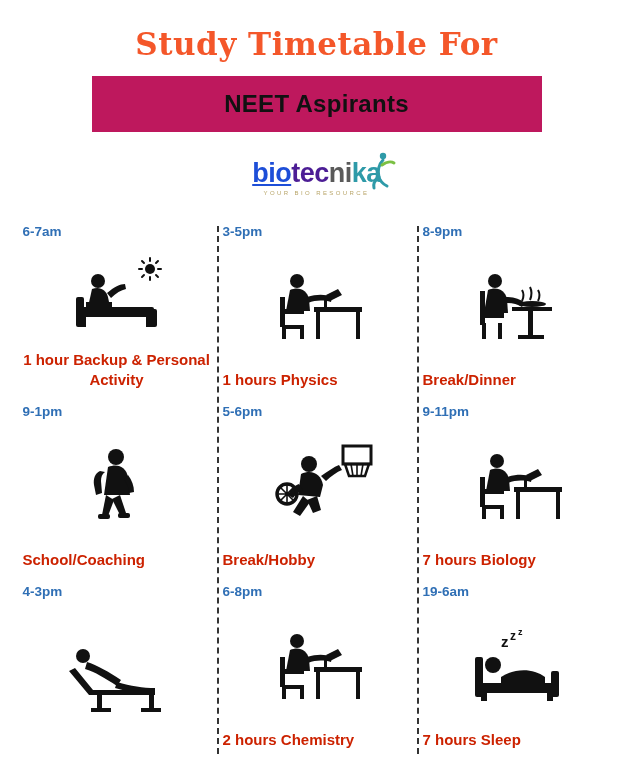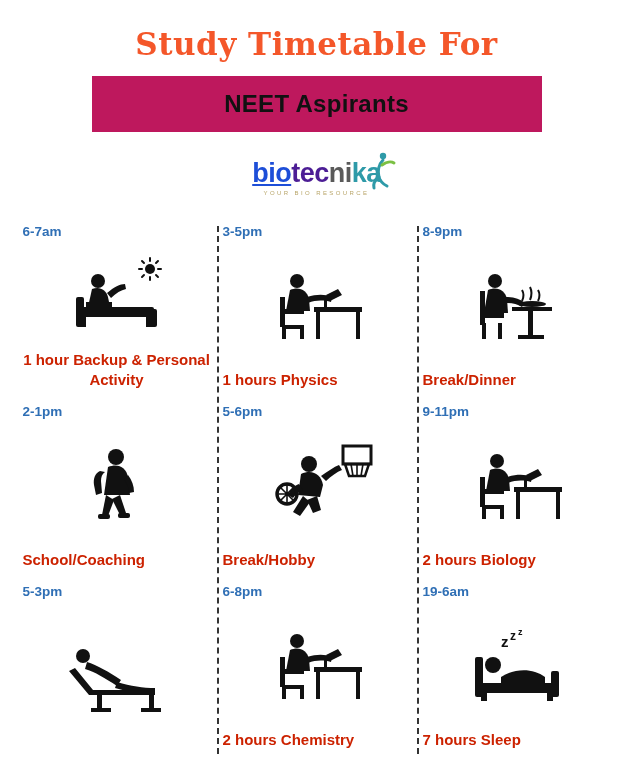--- a/index.html
+++ b/index.html
@@ -239,21 +239,21 @@
             <path d="M60 34 q3 -6 0 -11" stroke="#111111" stroke-width="2" fill="none"></path>
             <path d="M68 33 q3 -7 0 -13" stroke="#111111" stroke-width="2" fill="none"></path>
             <path d="M76 34 q3 -6 0 -11" stroke="#111111" stroke-width="2" fill="none"></path>
           </g>
         </svg>
       </div>
       <div class="label">Break/Dinner</div>
     </div>
 
     <div class="cell">
-      <div class="time">2-1pm</div>
+      <div class="time">9-1pm</div>
       <div class="art">
         <svg width="110" height="85" viewBox="0 0 110 85" aria-hidden="true">
           <g fill="#111111">
             <circle cx="54" cy="12" r="8"></circle>
             <path d="M46 22 c10 -4 18 0 20 10 l2 18 h-26 z"></path>
 
             <path d="M38 26 c-5 2 -7 8 -6 14 l2 10 6 -2 -1 -12 c0 -4 1 -7 4 -9 z"></path>
 
             <path d="M66 30 c4 5 6 11 6 17 l-5 1 c0 -5 -2 -10 -5 -14 z"></path>
 
@@ -306,25 +306,25 @@
             <rect x="20" y="60" width="4" height="12"></rect>
             <rect x="38" y="60" width="4" height="12"></rect>
             <rect x="52" y="40" width="48" height="5"></rect>
             <rect x="54" y="45" width="4" height="27"></rect>
             <rect x="94" y="45" width="4" height="27"></rect>
             <path d="M64 28 l12 -6 4 6 -12 6 z"></path>
             <rect x="62" y="32" width="3" height="9"></rect>
           </g>
         </svg>
       </div>
-      <div class="label">2 hours Biology</div>
-    </div>
-
-    <div class="cell">
-      <div class="time">5-3pm</div>
+      <div class="label">7 hours Biology</div>
+    </div>
+
+    <div class="cell">
+      <div class="time">4-3pm</div>
       <div class="art">
         <svg width="120" height="80" viewBox="0 0 120 80" aria-hidden="true">
           <g fill="#111111">
 
             <circle cx="26" cy="18" r="7"></circle>
 
             <path d="M30 24 c10 3 22 10 34 18 l-4 6 c-12 -8 -22 -14 -32 -17 z"></path>
 
             <path d="M60 44 c14 4 26 6 38 6 l0 6 c-13 0 -26 -2 -40 -6 z"></path>
 

